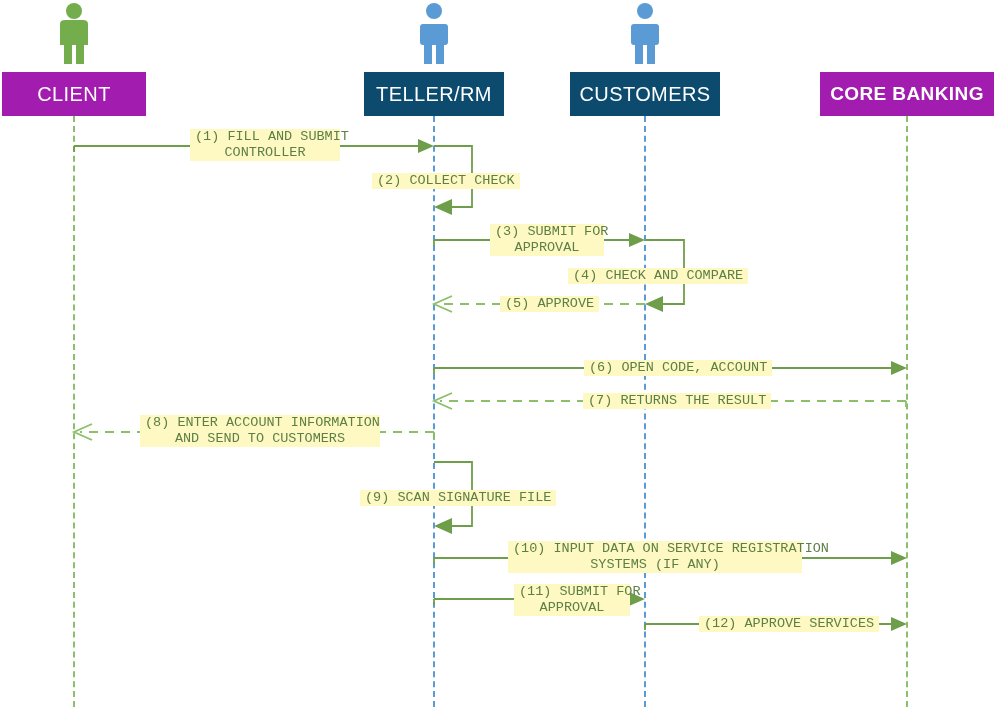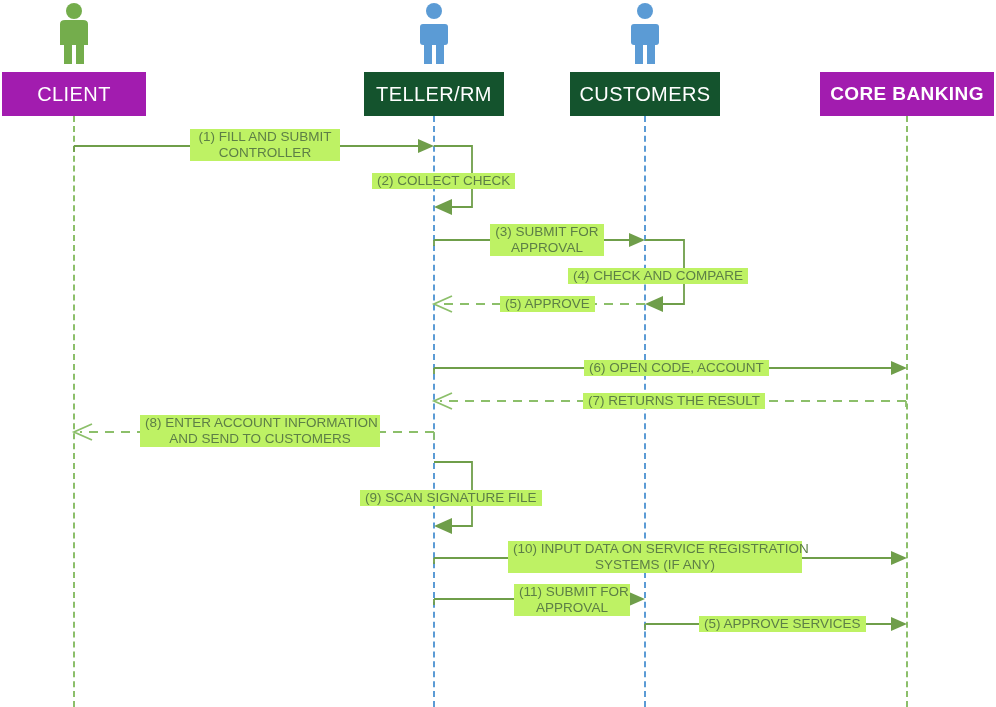--- a/index.html
+++ b/index.html
@@ -29,21 +29,21 @@
     align-items: center;
     justify-content: center;
     box-sizing: border-box;
     color: #ffffff;
     letter-spacing: 0.4px;
   }
   .actor-box.green {
     background: #a21caf;
   }
   .actor-box.blue {
-    background: #14532d;
+    background: #0c4a6e;
   }
   .actor-box .actor-label {
     font-family: "Liberation Sans", sans-serif;
     font-size: 20px;
     font-weight: 400;
     white-space: nowrap;
   }
   .actor-box.bold-label .actor-label {
     font-weight: 700;
     font-size: 19px;
@@ -52,26 +52,26 @@
     position: absolute;
     width: 0;
     border-left-width: 2px;
     border-left-style: dashed;
   }
   .lifeline.green { border-left-color: #8cbf6a; }
   .lifeline.blue  { border-left-color: #5b9bd5; }
 
   .msg-label {
     position: absolute;
-    font-family: Liberation Sans, sans-serif;
+    font-family: Liberation Mono, monospace;
     font-size: 13.5px;
     color: #5d7f46;
     text-align: center;
     line-height: 16px;
-    background: #bef264;
+    background: #fef9c3;
     padding: 0 5px;
     white-space: nowrap;
     z-index: 5;
   }
   svg.overlay {
     position: absolute;
     left: 0;
     top: 0;
     width: 996px;
     height: 707px;
@@ -242,15 +242,15 @@
   <div class="msg-label" style="left:508px; top:541px; width:284px;">
     <div>(10) INPUT DATA ON SERVICE REGISTRATION</div>
     <div>SYSTEMS (IF ANY)</div>
   </div>
 
   <div class="msg-label" style="left:485px; top:584px; width:106px;margin-left:29px;">
     <div>(11) SUBMIT FOR</div>
     <div>APPROVAL</div>
   </div>
 
-  <div class="msg-label" style="left:699px; top:616px;">(5) APPROVE SERVICES</div>
+  <div class="msg-label" style="left:699px; top:616px;">(12) APPROVE SERVICES</div>
 
 </div>
 
 </body></html>

